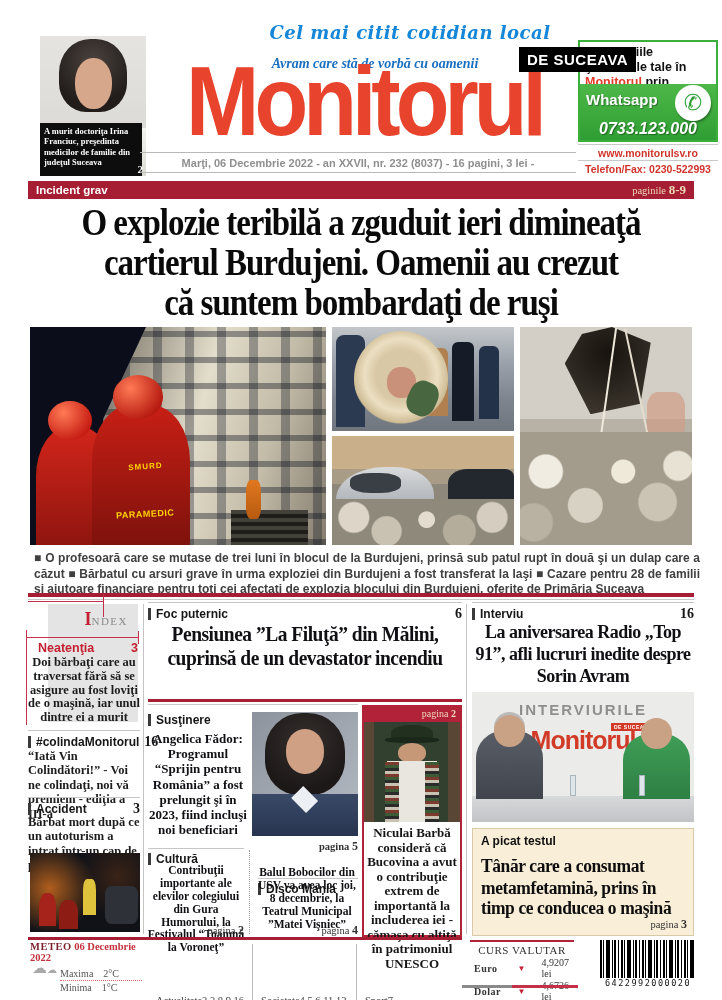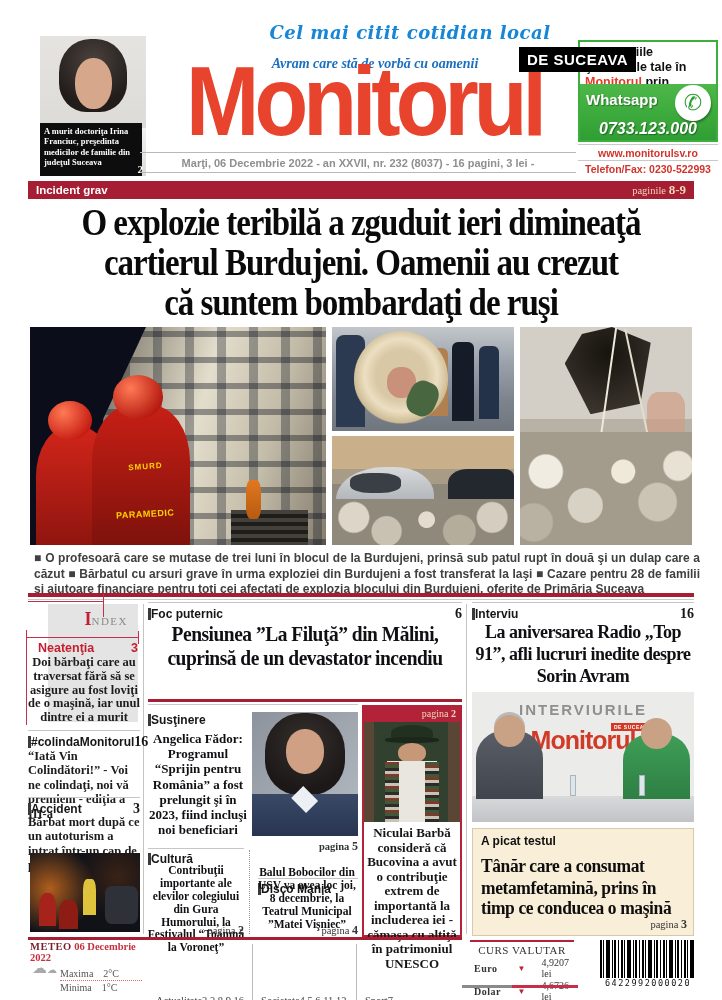--- a/index.html
+++ b/index.html
@@ -136,21 +136,21 @@
      radial-gradient(circle at 8% 80%, #b9b2a2 0 10%, rgba(0,0,0,0) 11%),
      #a39b8c; }
 
   
   .deck { left:28px; top:551px; width:666px; font-weight:bold; font-size:12px; line-height:1.3;
      color:#404040; text-align:justify;margin-left:6px; }
   .rule-red { background:#a51e33; }
   .rule-gray { background:#c9c9c9; }
 
   
-  .kicker { display:flex; align-items:center; border-top:1px solid #c6c6c6;
+  .kicker { display:flex; align-items:center; gap:5px; border-top:1px solid #c6c6c6;
      padding-top:3px; font-weight:bold; font-size:12px; color:#161616; }
   .kicker .bar { width:3px; height:12px; background:#3a3a3a; flex:none; }
   .kicker .pg { margin-left:auto; font-family:"Liberation Serif", serif; font-size:14px; font-weight:bold; }
   .colhead { font-family:"Liberation Serif", serif; font-weight:bold; color:#101014; }
 
   
   .index-panel { left:48px; top:604px; width:90px; height:118px; background:#e4e4e4; }
   .index-title { right:6px; top:5px; position:absolute; font-family:"Liberation Serif", serif; }
   .index-title .ini { color:#c22033; font-size:18px; font-weight:bold; }
   .index-title .rest { color:#8a8a8a; font-size:11px; letter-spacing:1.5px; }

